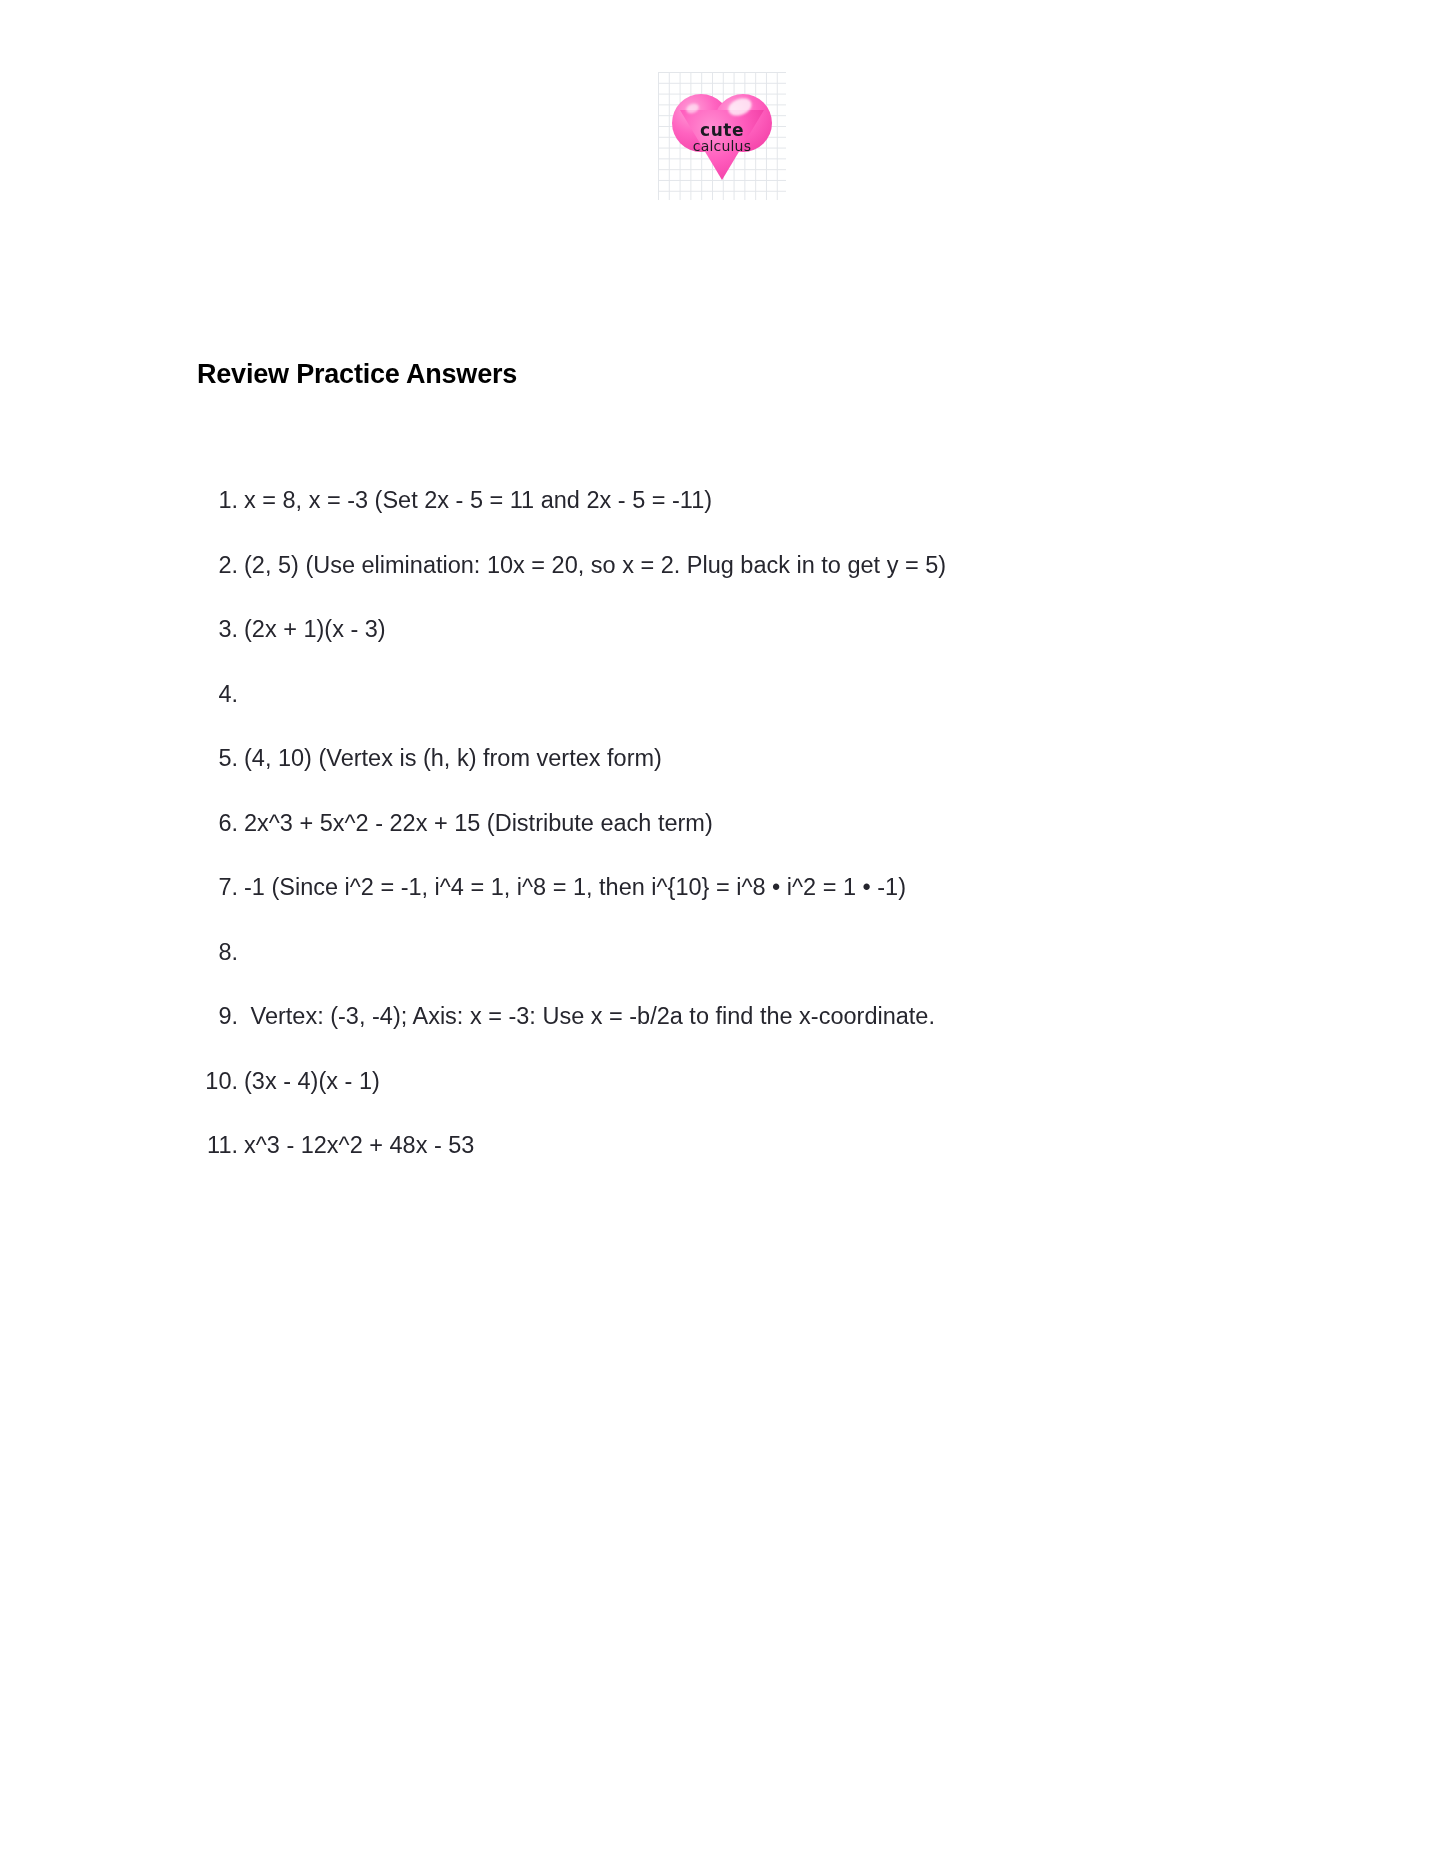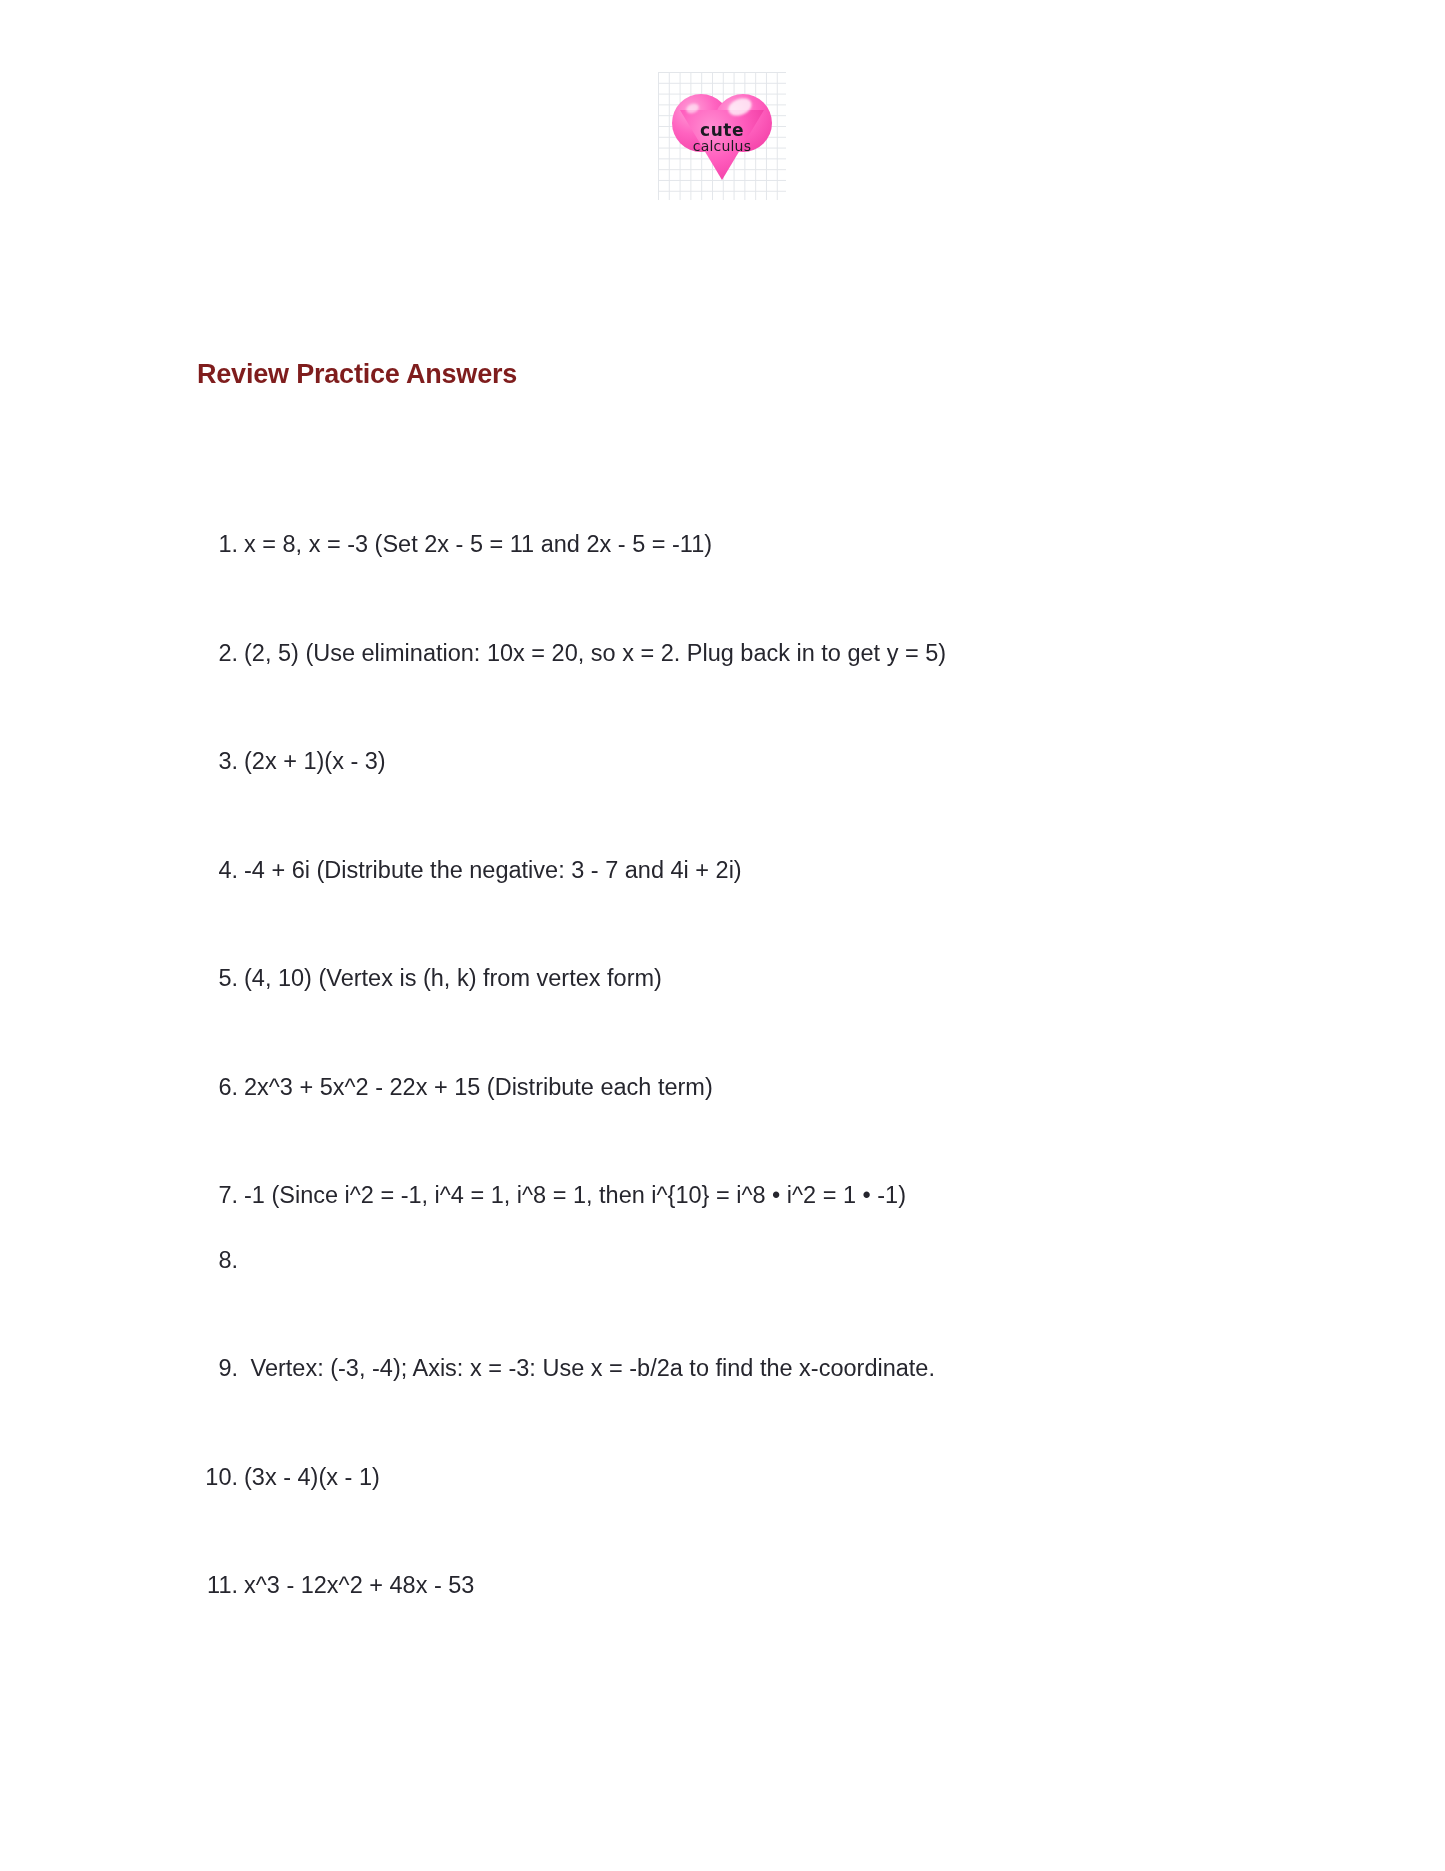--- a/index.html
+++ b/index.html
@@ -114,21 +114,21 @@
     left: 0;
     top: 0;
     width: 1445px;
   }
   .doc-title {
     position: absolute;
     left: 197px;
     top: 359px;
     font-size: 27px;
     font-weight: bold;
-    color: #7f1d1d;
+    color: #000000;
     letter-spacing: -0.2px;
   }
 
   .answers {
     position: absolute;
     left: 196px;
     top: 485px;
     width: 1100px;
     list-style: none;
     margin: 0;
@@ -145,21 +145,20 @@
   .answer-num {
     width: 42px;
     min-width: 42px;
     text-align: right;
     margin-right: 6px;
     color: #26262e;
     font-size: 23.5px;
   }
   .answer-text {
     white-space: pre-wrap;
-    margin-top: 44px;
   }
 </style>
 </head>
 <body>
 
 <div class="page">
 
   <div class="logo-wrap">
     <div class="logo-grid"></div>
     <div class="heart">
@@ -184,21 +183,20 @@
       <li class="answer-item">
         <span class="answer-num">2.</span>
         <span class="answer-text">(2, 5) (Use elimination: 10x = 20, so x = 2. Plug back in to get y = 5)</span>
       </li>
       <li class="answer-item">
         <span class="answer-num">3.</span>
         <span class="answer-text">(2x + 1)(x - 3)</span>
       </li>
       <li class="answer-item">
         <span class="answer-num">4.</span>
-        <span class="answer-text">-4 + 6i (Distribute the negative: 3 - 7 and 4i + 2i)</span>
       </li>
       <li class="answer-item">
         <span class="answer-num">5.</span>
         <span class="answer-text">(4, 10) (Vertex is (h, k) from vertex form)</span>
       </li>
       <li class="answer-item">
         <span class="answer-num">6.</span>
         <span class="answer-text">2x^3 + 5x^2 - 22x + 15 (Distribute each term)</span>
       </li>
       <li class="answer-item">

